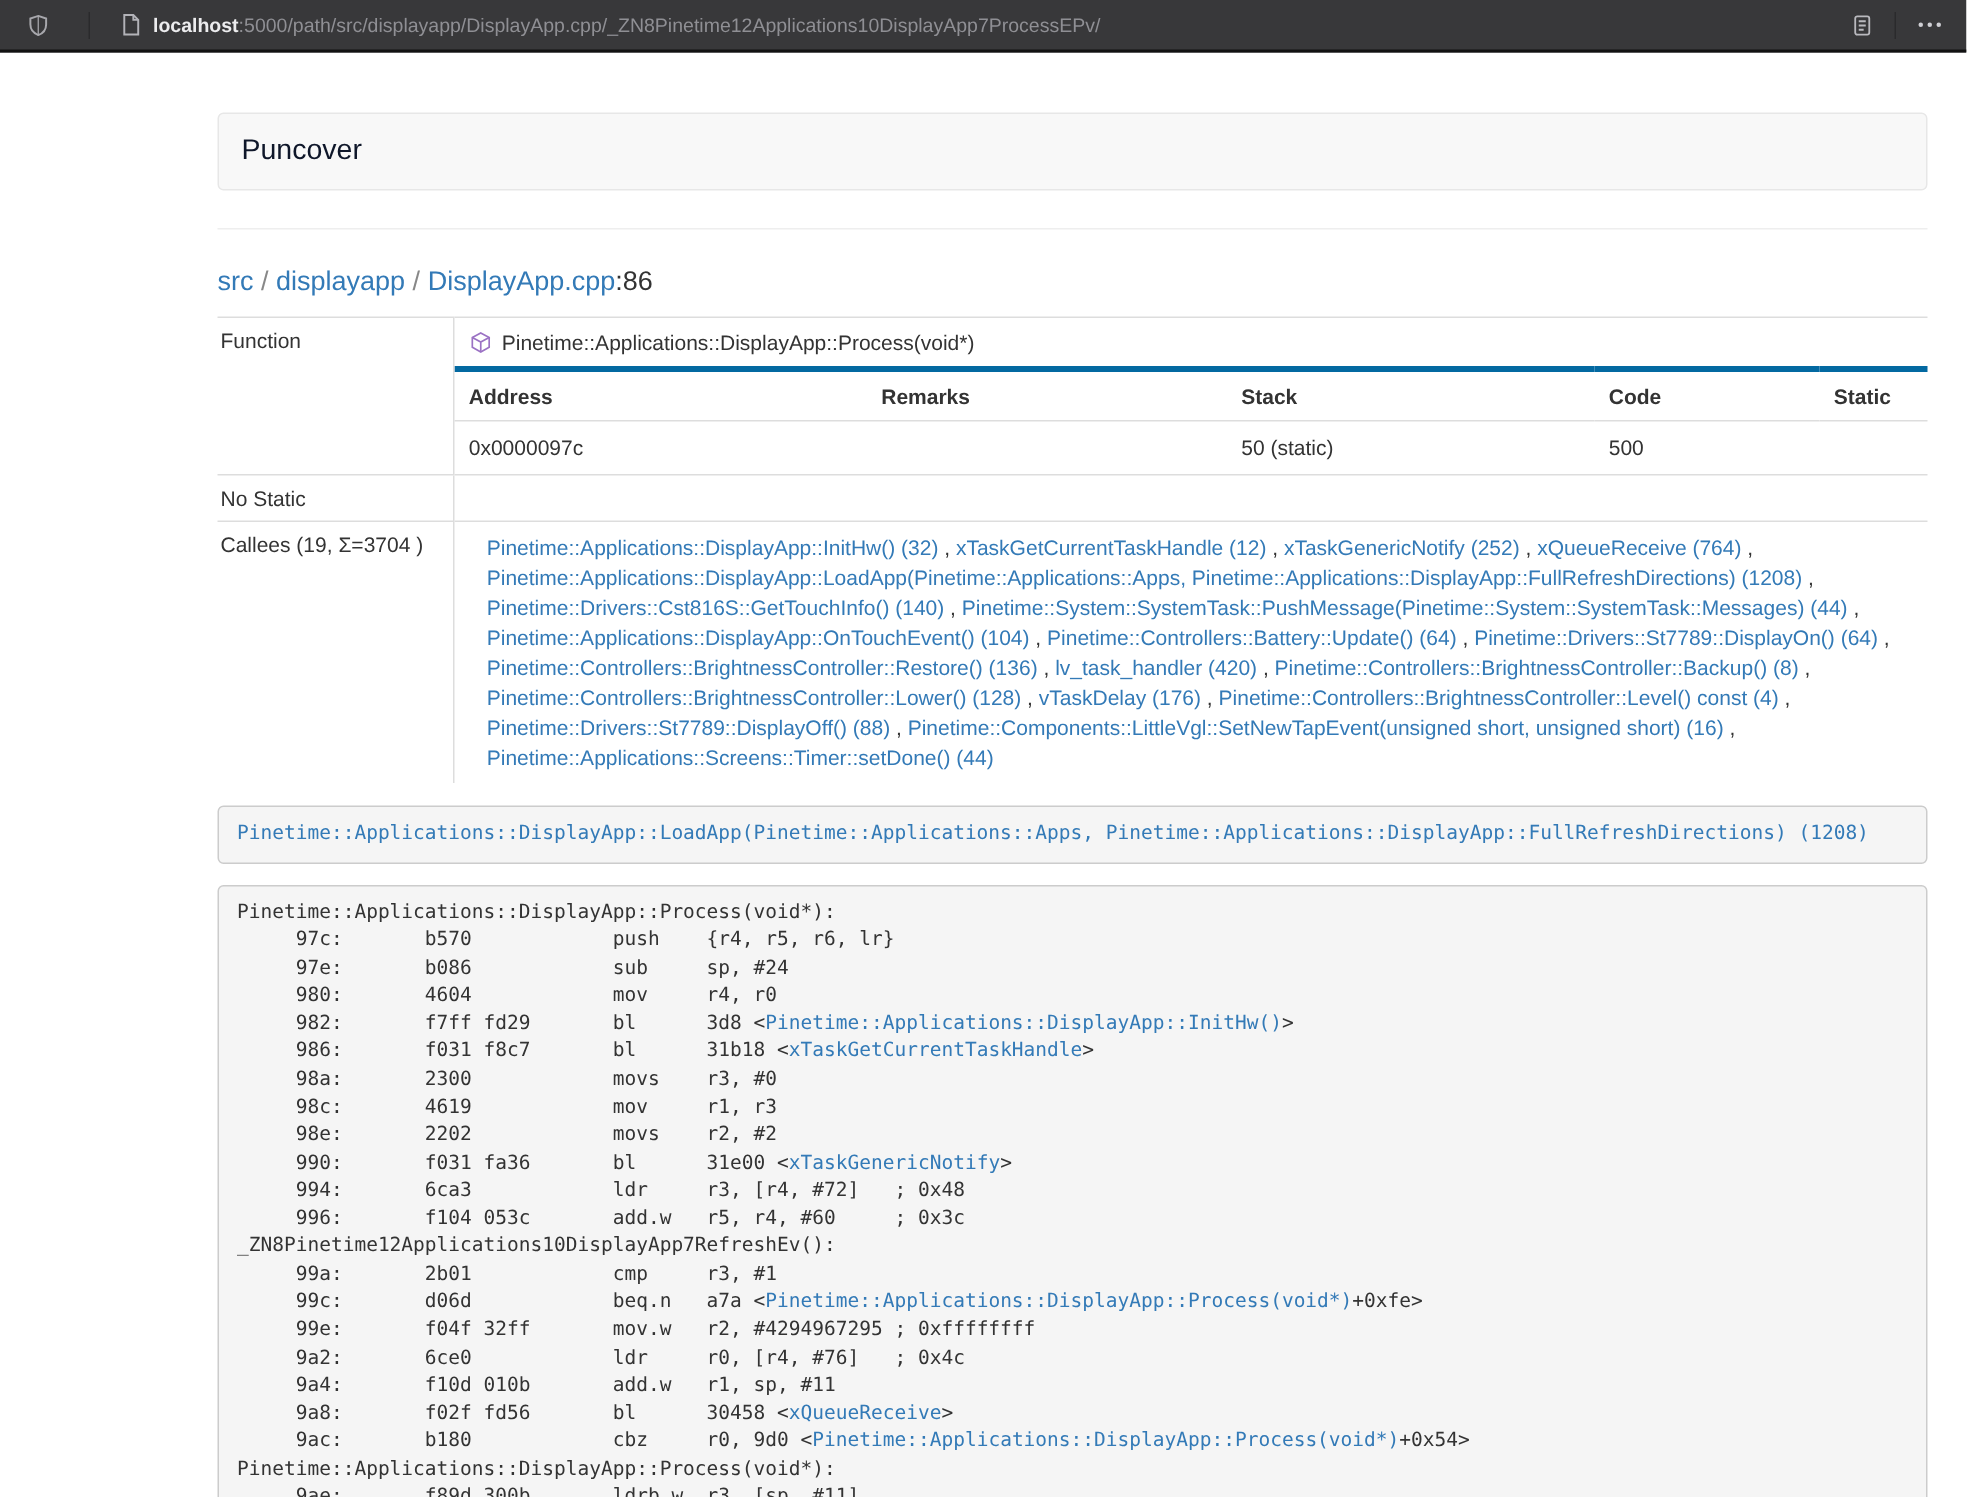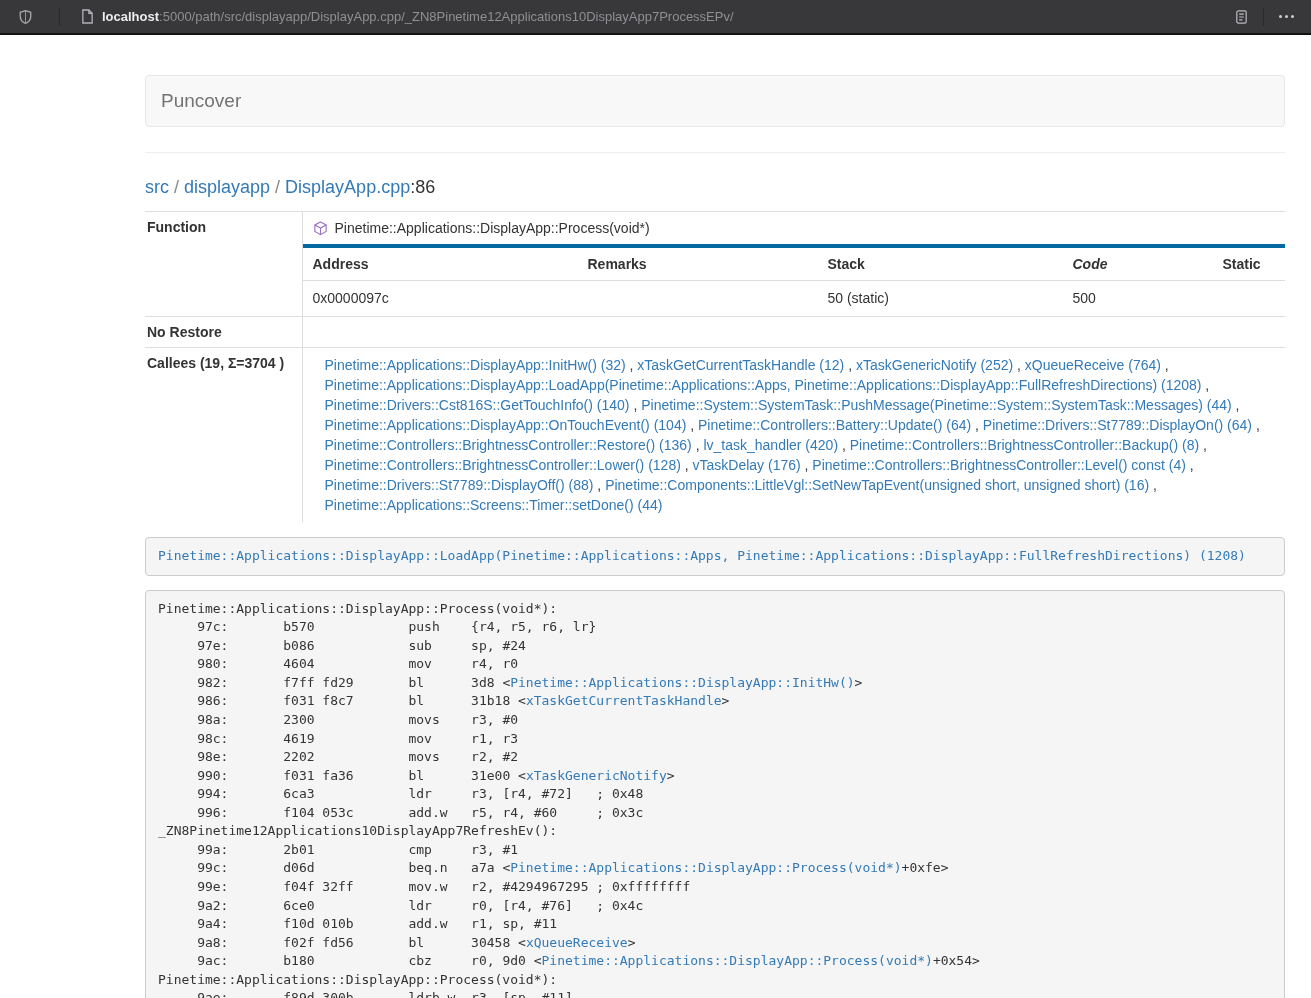--- a/index.html
+++ b/index.html
@@ -14,38 +14,38 @@
   .url-host{color:#ececee;font-weight:bold;}
   .url-path{color:#8f8f94;}
   .chrome-btn{display:flex;align-items:center;justify-content:center;width:26px;height:26px;
     border-radius:4px;cursor:pointer;}
   .dots{display:flex;gap:3px;}
   .dots i{width:3px;height:3px;border-radius:50%;background:#cfcfd4;display:block;}
   
   .container{margin-left:145px;width:1140px;}
   .navbar{margin-top:40px;background:#f8f8f8;border:1px solid #e7e7e7;border-radius:4px;
     height:52px;display:flex;align-items:center;box-sizing:border-box;padding:0 15px;}
-  .brand{font-size:19px;color:#737373;text-decoration:none;}
+  .brand{font-size:19px;color:#0f172a;text-decoration:none;}
   hr{border:none;border-top:1px solid #eee;margin:25px 0 24px 0;}
   .crumbs{font-size:18px;margin-bottom:13px;}
   a{color:#337ab7;text-decoration:none;}
   .bc-sep{color:#888;}
   .bc-line{color:#333;}
   
   table.info{width:100%;border-collapse:collapse;font-size:14px;margin-bottom:15px;}
   table.info>tbody>tr>td{border-top:1px solid #ddd;vertical-align:top;}
-  td.lbl{width:157px;font-weight:bold;padding:7px 10px 7px 2px;box-sizing:border-box;}
+  td.lbl{width:157px;font-weight:normal;padding:7px 10px 7px 2px;box-sizing:border-box;}
   td.content{border-left:1px solid #ddd;padding:7px 22px;line-height:20px;}
   td.content.nopad{padding:0;}
   .fn-title{padding:6px 10px;display:flex;align-items:center;gap:7px;}
   table.inner{width:100%;border-collapse:collapse;table-layout:fixed;}
   table.inner th{text-align:left;font-size:14px;padding:6px 10px;
     border-top:4px solid #0369a1;border-bottom:1px solid #ddd;}
   table.inner td{padding:7px 10px 8px 10px;}
-  .w-addr{width:255px;}.w-rem{width:220px;}.w-stack{width:225px;}.w-code{width:130px;font-style:italic;}
+  .w-addr{width:255px;}.w-rem{width:220px;}.w-stack{width:225px;}.w-code{width:130px;}
   
   pre{font-family:"DejaVu Sans Mono","Liberation Mono",monospace;font-size:13px;
     line-height:1.42857;background:#f5f5f5;border:1px solid #ccc;border-radius:4px;
     padding:9px 12px;margin:0 0 14px 0;color:#333;white-space:pre;overflow:hidden;
     tab-size:8;-moz-tab-size:8;}
   pre.disasm{margin-bottom:0;}
 </style>
 </head>
 <body>
 
@@ -126,21 +126,21 @@
                 <td></td>
                 <td>50 (static)</td>
                 <td>500</td>
                 <td></td>
               </tr>
             </tbody>
           </table>
         </td>
       </tr>
       <tr>
-        <td class="lbl">No Restore</td>
+        <td class="lbl">No Static</td>
         <td class="content"></td>
       </tr>
       <tr>
         <td class="lbl">Callees (19, Σ=3704 )</td>
         <td class="content"><a href="#">Pinetime::Applications::DisplayApp::InitHw() (32)</a> , <a href="#">xTaskGetCurrentTaskHandle (12)</a> , <a href="#">xTaskGenericNotify (252)</a> , <a href="#">xQueueReceive (764)</a> , <a href="#">Pinetime::Applications::DisplayApp::LoadApp(Pinetime::Applications::Apps, Pinetime::Applications::DisplayApp::FullRefreshDirections) (1208)</a> , <a href="#">Pinetime::Drivers::Cst816S::GetTouchInfo() (140)</a> , <a href="#">Pinetime::System::SystemTask::PushMessage(Pinetime::System::SystemTask::Messages) (44)</a> , <a href="#">Pinetime::Applications::DisplayApp::OnTouchEvent() (104)</a> , <a href="#">Pinetime::Controllers::Battery::Update() (64)</a> , <a href="#">Pinetime::Drivers::St7789::DisplayOn() (64)</a> , <a href="#">Pinetime::Controllers::BrightnessController::Restore() (136)</a> , <a href="#">lv_task_handler (420)</a> , <a href="#">Pinetime::Controllers::BrightnessController::Backup() (8)</a> , <a href="#">Pinetime::Controllers::BrightnessController::Lower() (128)</a> , <a href="#">vTaskDelay (176)</a> , <a href="#">Pinetime::Controllers::BrightnessController::Level() const (4)</a> , <a href="#">Pinetime::Drivers::St7789::DisplayOff() (88)</a> , <a href="#">Pinetime::Components::LittleVgl::SetNewTapEvent(unsigned short, unsigned short) (16)</a> , <a href="#">Pinetime::Applications::Screens::Timer::setDone() (44)</a></td>
       </tr>
     </tbody>
   </table>
 
   <pre><a href="#">Pinetime::Applications::DisplayApp::LoadApp(Pinetime::Applications::Apps, Pinetime::Applications::DisplayApp::FullRefreshDirections) (1208)</a></pre>

